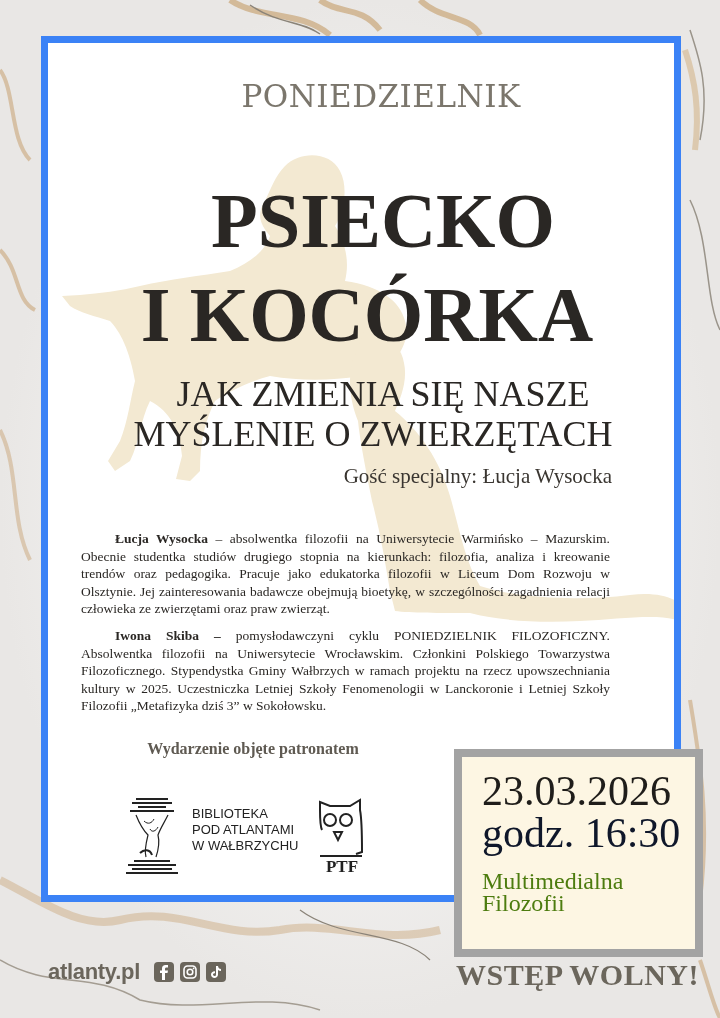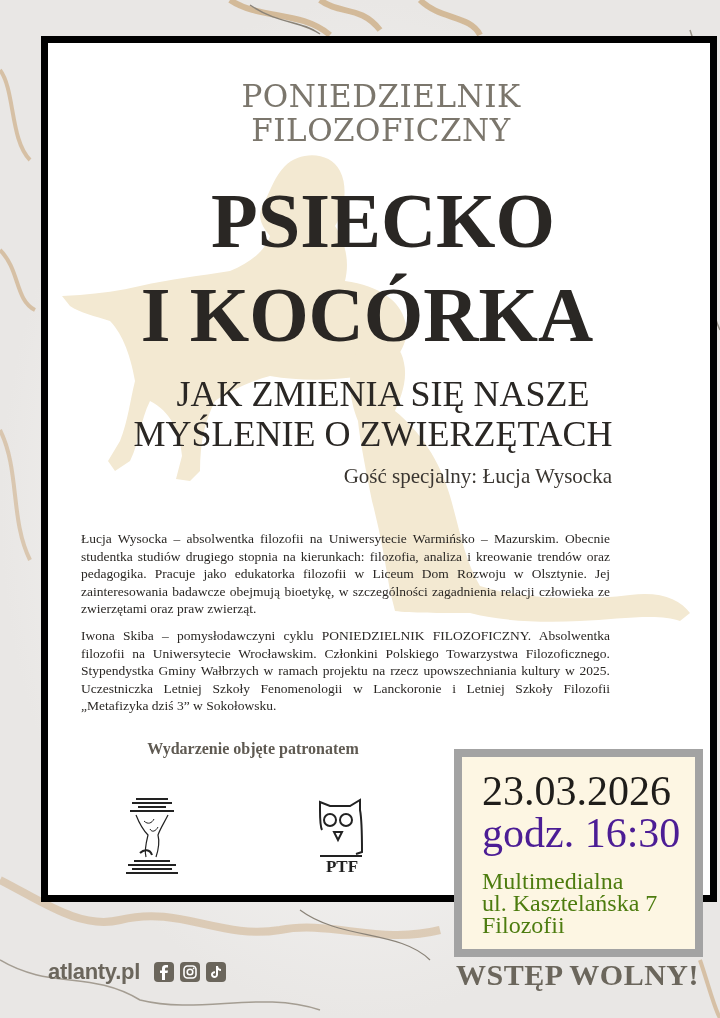--- a/index.html
+++ b/index.html
@@ -1,54 +1,54 @@
 <!DOCTYPE html>
 <html><head>
 <meta charset="utf-8">
 <style>
   html, body { margin:0; padding:0; }
   body { width:720px; height:1018px; position:relative; overflow:hidden;
          font-family:"DejaVu Serif", serif; background:#eeeceb; }
   .marble { position:absolute; left:0; top:0; width:720px; height:1018px; z-index:0; }
   .frame { position:absolute; left:41px; top:36px; width:626px; height:852px;
-           border:7px solid #000000; background:#ffffff; z-index:1; overflow:hidden;padding-left:36px; }
+           border:7px solid #3b82f6; background:#ffffff; z-index:1; overflow:hidden; }
   .silhouette { position:absolute; left:-48px; top:-42px; width:720px; height:900px; z-index:0; }
   .content { position:absolute; left:0; top:0; width:626px; height:852px; z-index:2; }
   .series { position:absolute; left:0; width:626px; text-align:center; color:#7b766c;
             font-family:"DejaVu Serif", serif; font-size:31px; line-height:34px; letter-spacing:0.5px; }
   .series.l1 { top:36px; left:20px; }
   .series.l2 { top:70px; left:20px; }
   .title { position:absolute; left:0; width:626px; text-align:center; color:#2a2724;
            font-family:"Liberation Serif", serif; font-weight:bold; font-size:78px; line-height:80px;
            transform:scaleX(0.98); }
   .title.l1 { top:138px; left:22px; }
   .title.l2 { top:232px; left:6px; }
   .subtitle { position:absolute; left:0; width:626px; text-align:center; color:#2a2724;
               font-family:"Liberation Serif", serif; font-size:36px; line-height:38px; }
   .subtitle.l1 { top:332px; left:22px; }
   .subtitle.l2 { top:372px; left:12px; }
   .guest { position:absolute; right:62px; top:421px; color:#3a3631;
            font-family:"Liberation Serif", serif; font-size:21px;margin-left:48px; }
   .bio { position:absolute; left:33px; width:529px; color:#2a2724;
          font-family:"Liberation Serif", serif; font-size:13.5px; line-height:17.5px; text-align:justify; }
-  .bio b { font-weight:normal; }
+  .bio b { font-weight:bold;margin-left:34px; }
   .bio.b1 { top:487px; }
   .bio.b2 { top:584px; }
   .patron { position:absolute; left:40px; width:330px; top:697px; text-align:center; color:#5f5a52;
             font-family:"Liberation Serif", serif; font-weight:bold; font-size:16px; line-height:17px; }
   .logo-atl { position:absolute; left:76px; top:752px; width:56px; height:80px; }
   .logo-atl-text { position:absolute; left:144px; top:763px; color:#222;
                    font-family:"Liberation Sans", sans-serif; font-size:13px; line-height:16px; }
   .logo-ptf { position:absolute; left:268px; top:753px; width:52px; height:80px; }
   .datebox { position:absolute; left:454px; top:749px; width:233px; height:192px;
              border:8px solid #a3a3a3; background:#fdf6e3; z-index:3; }
   .date { position:absolute; left:20px; top:12px; font-family:"Liberation Serif", serif;
           font-size:42px; line-height:44px; color:#1f1d1a; }
   .time { position:absolute; left:20px; top:54px; font-family:"Liberation Serif", serif;
-          font-size:42px; line-height:44px; color:#4c1d95; }
+          font-size:42px; line-height:44px; color:#0f172a; }
   .venue { position:absolute; left:20px; top:113px; font-family:"Liberation Serif", serif;
            font-size:24px; line-height:22px; color:#4d7c0f; }
   .free { position:absolute; left:456px; top:958px; z-index:3; color:#6b665c;
           font-family:"Liberation Serif", serif; font-weight:bold; font-size:30px; letter-spacing:0.5px; }
   .footer { position:absolute; left:48px; top:959px; z-index:3; display:flex; align-items:center; gap:6px; }
   .site { font-family:"Liberation Sans", sans-serif; font-weight:bold; font-size:22px; color:#6b665c;
           margin-right:8px; letter-spacing:-0.3px; }
   .social { width:20px; height:20px; border-radius:4px; background:#6b665c; color:#fff;
             display:flex; align-items:center; justify-content:center; font-family:"DejaVu Sans", sans-serif;
             font-size:14px; font-weight:bold; }
@@ -83,21 +83,20 @@
     <g fill="#f3e9d2">
 
       <path d="M285 165 C300 150 330 150 340 170 C348 185 345 210 335 225 C345 240 350 260 345 280 C380 285 400 300 405 320 C410 340 400 350 395 360 C390 380 395 400 390 420 L388 480 L372 480 L375 420 C372 400 370 385 360 375 C330 380 300 380 270 375 C250 380 230 390 215 400 C205 420 200 440 200 470 L190 480 L176 478 L182 455 C180 430 170 410 150 400 C140 420 140 440 130 460 L115 470 L108 460 L120 440 C128 420 130 400 135 380 C130 350 120 330 110 320 C95 315 80 312 70 305 L62 295 L80 294 C100 292 120 290 140 285 C170 278 200 275 230 270 C250 262 265 250 270 235 C262 225 255 215 265 200 C270 190 275 175 285 165 Z"></path>
 
       <path d="M360 340 L370 318 L380 336 C392 338 402 348 404 362 C408 380 400 398 395 410 C420 430 440 460 450 495 C460 530 465 560 480 585 C520 598 580 600 630 594 C660 590 680 598 690 612 L680 620 C660 612 620 618 580 620 C540 622 500 620 470 612 C440 612 410 612 395 610 L390 590 C385 560 380 530 372 500 C366 470 360 440 358 420 C350 400 348 380 352 362 Z"></path>
     </g>
   </svg>
 
   <div class="content">
     <div class="series l1">PONIEDZIELNIK</div>
-    <div class="series l2">FILOZOFICZNY</div>
 
     <div class="title l1">PSIECKO</div>
     <div class="title l2">I KOCÓRKA</div>
 
     <div class="subtitle l2">MYŚLENIE O ZWIERZĘTACH</div>
     <div class="subtitle l1">JAK ZMIENIA SIĘ NASZE</div>
 
     <div class="guest">Gość specjalny: Łucja Wysocka</div>
 
     <div class="bio b1"><b>Łucja Wysocka</b><span> – absolwentka filozofii na Uniwersytecie Warmińsko – Mazurskim. Obecnie studentka studiów drugiego stopnia na kierunkach: filozofia, analiza i kreowanie trendów oraz pedagogika. Pracuje jako edukatorka filozofii w Liceum Dom Rozwoju w Olsztynie. Jej zainteresowania badawcze obejmują bioetykę, w szczególności zagadnienia relacji człowieka ze zwierzętami oraz praw zwierząt.</span></div>
@@ -110,41 +109,45 @@
 
     <svg class="logo-atl" viewBox="0 0 56 80">
       <g stroke="#222" fill="none" stroke-width="2">
         <path d="M12 4 H44 M8 8 H48 M14 12 H42 M6 16 H50"></path>
         <path d="M12 20 C16 30 20 36 24 40 C22 48 20 56 22 62 M44 20 C40 28 36 34 34 40 C36 48 34 56 32 62" stroke-width="1.2"></path>
         <path d="M20 26 C24 30 28 28 30 24 M26 34 C28 38 32 36 34 32" stroke-width="1"></path>
         <path d="M16 58 C20 54 26 54 28 60" stroke-width="2"></path>
         <path d="M10 66 H46 M4 70 H52 M8 74 H48 M2 78 H54"></path>
       </g>
     </svg>
+    <div class="logo-atl-text">
+      <div>BIBLIOTEKA</div>
+      <div>POD ATLANTAMI</div>
+      <div>W WAŁBRZYCHU</div>
+    </div>
 
     <svg class="logo-ptf" viewBox="0 0 52 80">
       <g stroke="#222" fill="none" stroke-width="2">
         <path d="M4 14 L4 6 L14 10 H34 L44 4 L44 14 C46 24 46 40 46 56 L40 58"></path>
         <path d="M4 14 C4 24 4 30 6 34"></path>
         <circle cx="14" cy="24" r="6"></circle>
         <circle cx="30" cy="24" r="6"></circle>
         <path d="M18 36 L26 36 L22 44 Z"></path>
         <path d="M4 60 H46"></path>
       </g>
       <text x="26" y="76" text-anchor="middle" font-family="Liberation Serif, serif" font-weight="bold" font-size="17" fill="#222">PTF</text>
     </svg>
   </div>
 </div>
 
 <div class="datebox">
   <div class="date">23.03.2026</div>
   <div class="time">godz. 16:30</div>
   <div class="venue">
     <div>Multimedialna</div>
-    <div>ul. Kasztelańska 7</div>
     <div>Filozofii</div>
   </div>
 </div>
 
 <div class="free">WSTĘP WOLNY!</div>
 
 <div class="footer">
   <span class="site">atlanty.pl</span>
   <span class="social">
     <svg width="14" height="16" viewBox="0 0 14 16">

